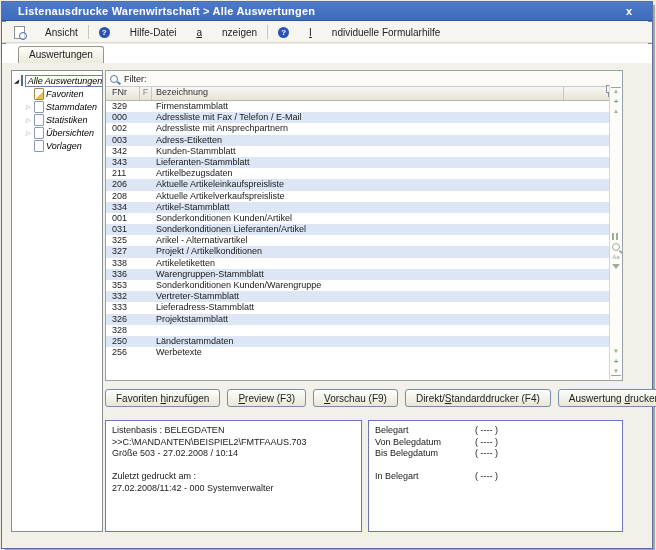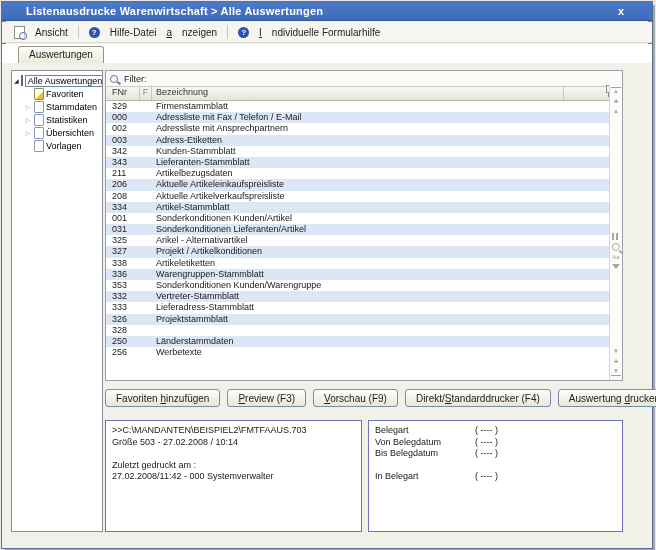--- a/index.html
+++ b/index.html
@@ -1,42 +1,42 @@
 <!DOCTYPE html>
 <html><head>
 <meta charset="utf-8">
 <style>
   html,body{margin:0;padding:0;}
   body{width:656px;height:550px;position:relative;background:#eceae3;font-family:"Liberation Sans",sans-serif;overflow:hidden;}
   .win{position:absolute;left:2px;top:2px;width:642px;height:538px;background:#f1f0e9;
        border:4px solid #6e86b4;outline:1px solid #55709e;box-shadow:3px 3px 0 #aaa69e;}
   
   .titlebar{position:absolute;left:-4px;top:-4px;right:-4px;height:19px;background:linear-gradient(#4c7ac8,#3f6cba);
-            border-bottom:1px solid #2f57a0;display:flex;align-items:center;padding:0 24px;box-sizing:border-box;}
+            border-bottom:1px solid #2f57a0;display:flex;align-items:center;padding:0 16px;box-sizing:border-box;}
   .title{color:#fff;font-size:11px;font-weight:bold;letter-spacing:.2px;flex:1;white-space:nowrap;}
   .close{color:#fff;font-size:11px;font-weight:bold;padding:0 4px;cursor:default;}
   
   .toolbar{position:absolute;left:-4px;top:16px;right:-4px;height:21px;background:#f6f5ef;border-bottom:1px solid #ddدacd;
            border-bottom:1px solid #dddacd;display:flex;align-items:center;padding:0 6px;box-sizing:border-box;}
-  .tb-btn{display:inline-flex;align-items:center;gap:10px;background:transparent;border:1px solid transparent;
+  .tb-btn{display:inline-flex;align-items:center;gap:20px;background:transparent;border:1px solid transparent;
           font-family:"Liberation Sans",sans-serif;font-size:10px;color:#222;padding:1px 5px;white-space:nowrap;}
   .tb-sep{width:1px;height:14px;background:#c9c6ba;margin:0 4px;}
   .ic-help{width:11px;height:11px;border-radius:50%;background:#2a52b0;color:#fff;font-size:8px;font-weight:bold;
            text-align:center;line-height:11px;display:inline-block;}
   .ic-view{width:9px;height:11px;background:#fff;border:1px solid #8a8f98;position:relative;display:inline-block;}
   .ic-view i{position:absolute;right:-3px;bottom:-2px;width:6px;height:6px;border:1.5px solid #4a6ca8;border-radius:50%;background:rgba(255,255,255,.6);}
   
   .tabband{position:absolute;left:-4px;top:38px;right:-4px;height:19px;background:#ffffff;}
   .tab{position:absolute;left:16px;bottom:0;height:16px;padding:0 10px;background:linear-gradient(#fdfcf7,#eceadd);
        border:1px solid #98958a;border-bottom:none;border-radius:3px 3px 0 0;font-size:10px;line-height:16px;color:#222;}
   
   .main{position:absolute;left:-4px;top:57px;right:-4px;bottom:-4px;background:#f1f0e9;}
   
   .tree{position:absolute;left:9px;top:7px;width:92px;height:462px;background:#fff;border:1px solid #888e96;
-        box-sizing:border-box;font-size:9px;padding-top:3px;overflow:hidden;}
+        box-sizing:border-box;font-size:9px;padding-top:3px;overflow:hidden;font-style:italic;}
   .tree-root{display:flex;align-items:center;gap:2px;padding-left:2px;height:13px;}
   .exp-root{font-size:6px;color:#222;width:8px;text-align:center;}
   .root-icon{width:10px;height:9px;border:1px solid #55688c;background:linear-gradient(#5a7cc0 0 3px,#fff 3px);display:inline-block;}
   .root-label{border:1px solid #6a82aa;padding:0 2px;white-space:nowrap;}
   .tree-item{display:flex;align-items:center;gap:2px;padding-left:12px;height:13px;}
   .tree-exp{width:8px;font-size:6px;color:#9a9a9a;text-align:center;}
   .pgicon{width:8px;height:10px;background:#fff;border:1px solid #8a98b8;border-radius:1px;display:inline-block;position:relative;}
   .pgicon.fav{background:linear-gradient(135deg,#fff 60%,#e8c24a 60%);border-color:#9a8a4a;}
   .tree-lbl{white-space:nowrap;}
   
@@ -335,20 +335,21 @@
     <div class="actions" id="action-buttons">
         <button class="act-btn"><span>Favoriten </span><u>h</u><span>inzufügen</span></button>
         <button class="act-btn"><u>P</u><span>review (F3)</span></button>
         <button class="act-btn"><u>V</u><span>orschau (F9)</span></button>
         <button class="act-btn"><span>Direkt/</span><u>S</u><span>tandarddrucker (F4)</span></button>
         <button class="act-btn"><span>Auswertung </span><u>d</u><span>rucken</span></button>
       </div>
 
     <div class="info left">
       <div id="info-left-lines">
+          <div class="info-line">Listenbasis : BELEGDATEN</div>
           <div class="info-line">&gt;&gt;C:\MANDANTEN\BEISPIEL2\FMTFAAUS.703</div>
           <div class="info-line">Größe 503 - 27.02.2008 / 10:14</div>
           <div class="info-line">&nbsp;</div>
           <div class="info-line">Zuletzt gedruckt am :</div>
           <div class="info-line">27.02.2008/11:42 - 000 Systemverwalter</div>
         </div>
     </div>
     <div class="info right">
       <div id="info-right-rows">
           <div class="f-row">

